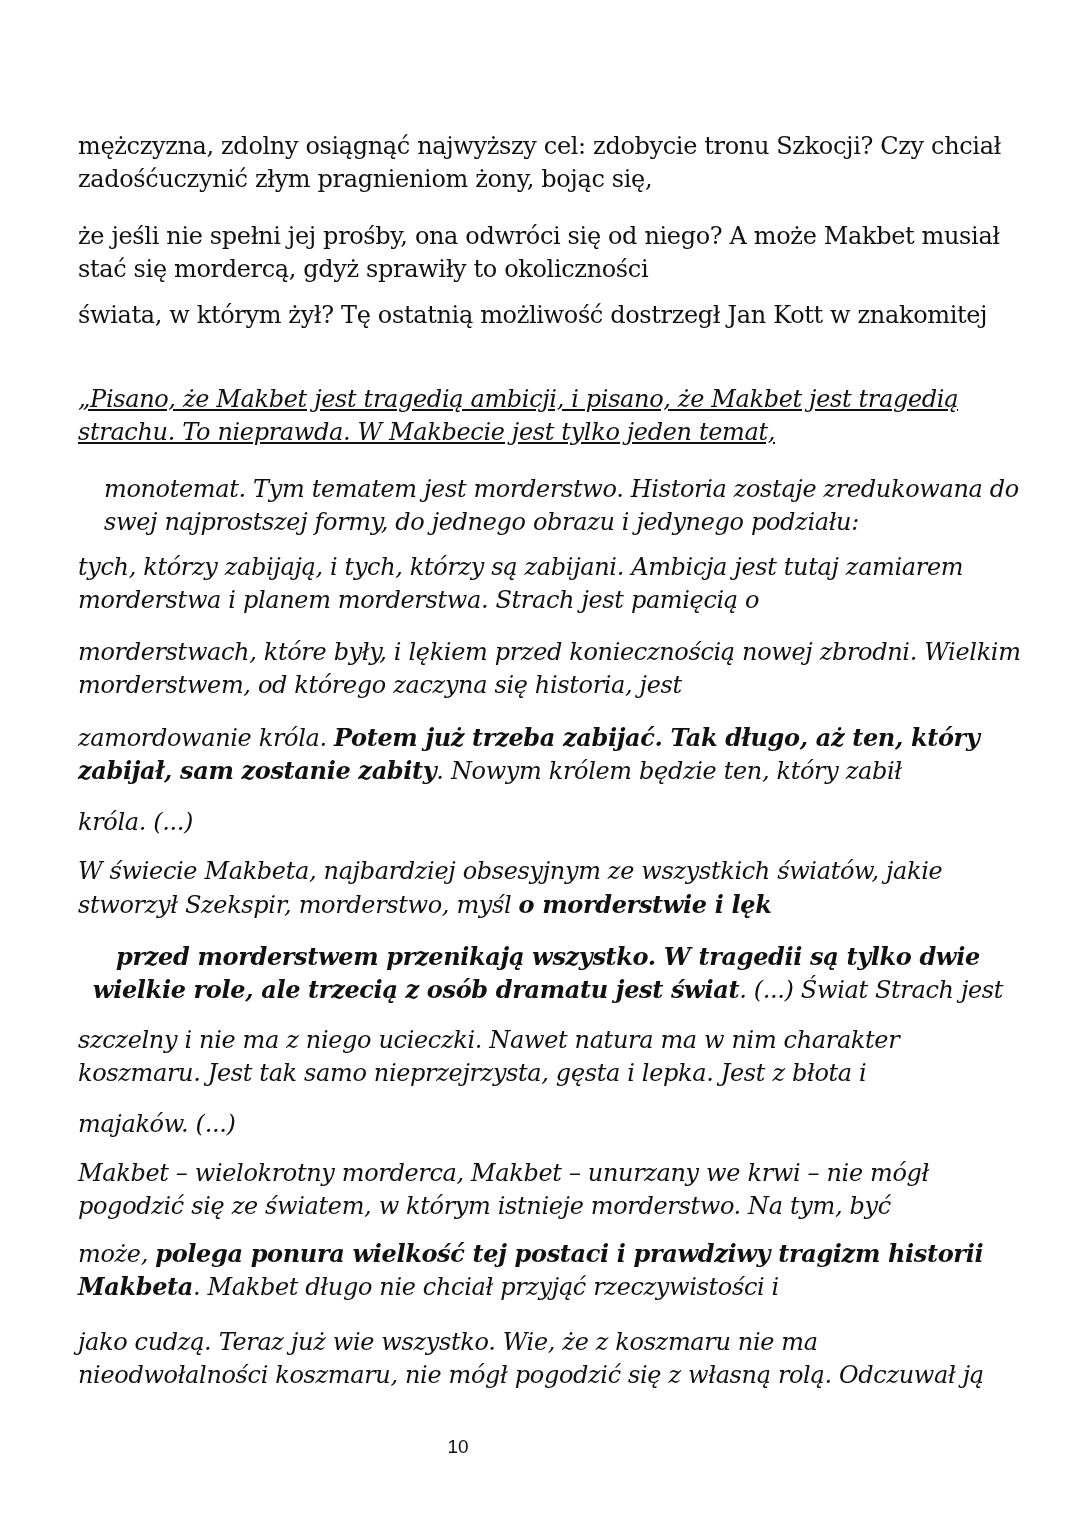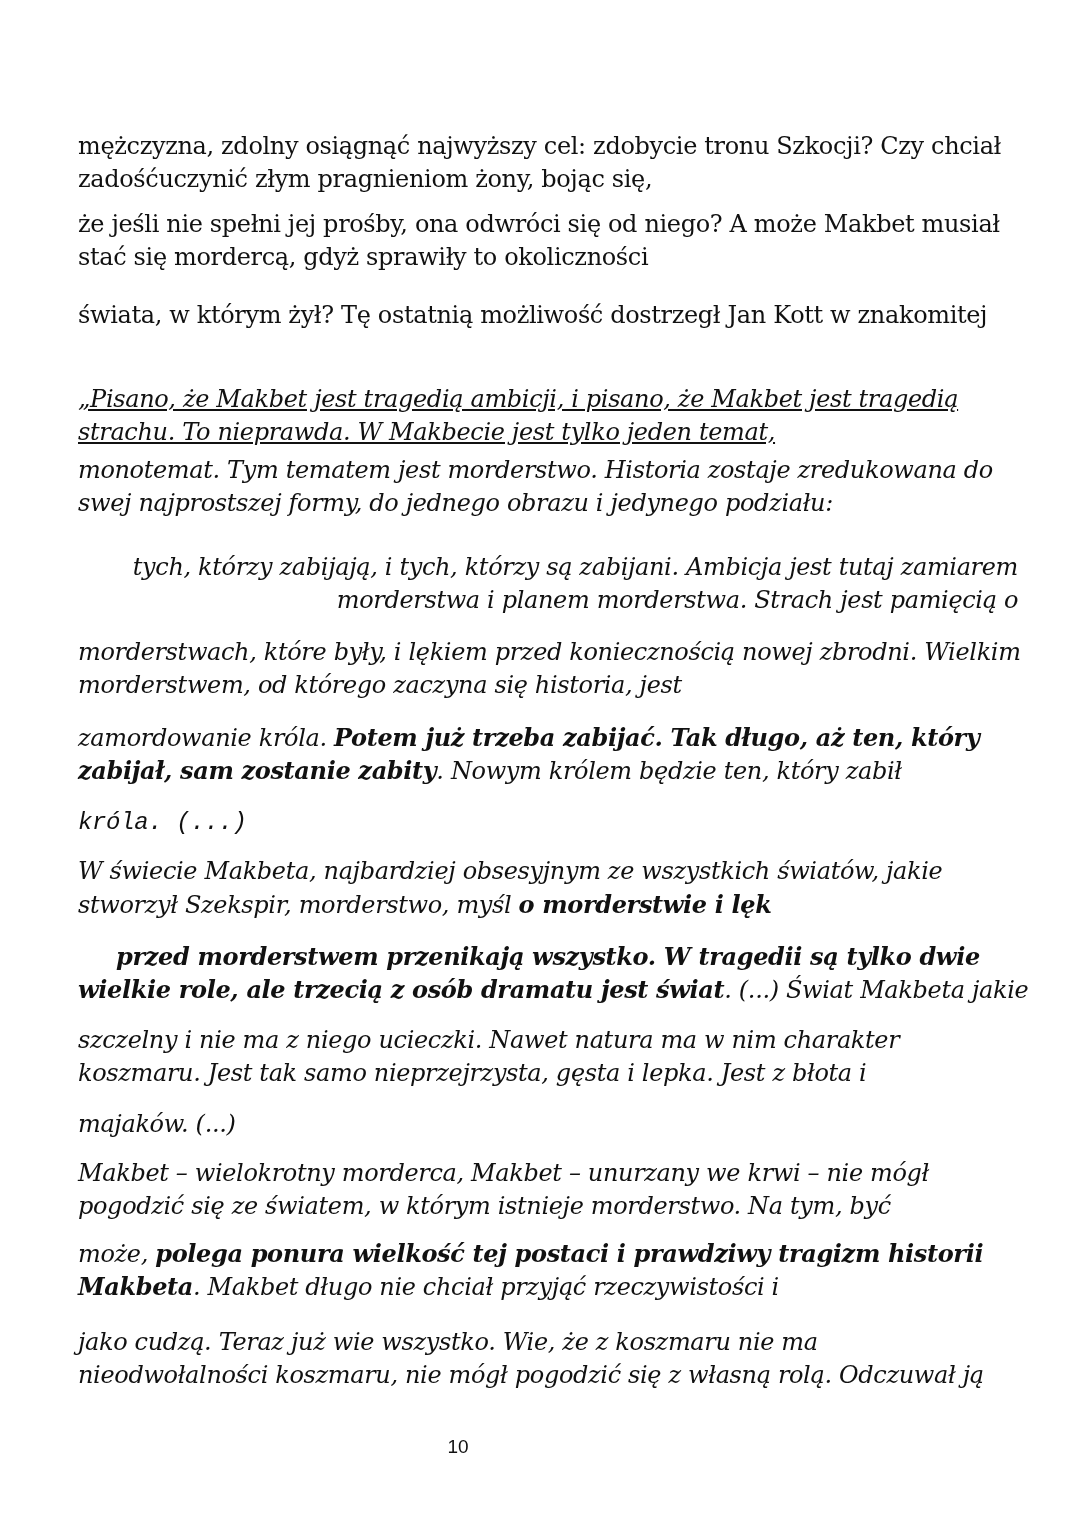--- a/index.html
+++ b/index.html
@@ -26,57 +26,57 @@
   </style>
 </head>
 <body>
 
 <div class="page">
   <div id="content">
       <div class="block" style="top: 130px;">
         <span class="ln"><span>mężczyzna, zdolny osiągnąć najwyższy cel: zdobycie tronu Szkocji? Czy chciał</span></span>
         <span class="ln"><span>zadośćuczynić złym pragnieniom żony, bojąc się,</span></span>
       </div>
-      <div class="block" style="top: 208px;">
+      <div class="block" style="top: 220px;">
         <span class="ln"><span>że jeśli nie spełni jej prośby, ona odwróci się od niego? A może Makbet musiał</span></span>
         <span class="ln"><span>stać się mordercą, gdyż sprawiły to okoliczności</span></span>
       </div>
       <div class="block" style="top: 299px;">
         <span class="ln"><span>świata, w którym żył? Tę ostatnią możliwość dostrzegł Jan Kott w znakomitej</span></span>
       </div>
       <div class="block" style="top: 383px; text-decoration: underline;">
         <span class="ln"><span class="it">„Pisano, że Makbet jest tragedią ambicji, i pisano, że Makbet jest tragedią</span></span>
         <span class="ln"><span class="it">strachu. To nieprawda. W Makbecie jest tylko jeden temat,</span></span>
       </div>
-      <div class="block" style="top: 454px;">
+      <div class="block" style="top: 473px; margin-left: 26px;">
         <span class="ln"><span class="it">monotemat. Tym tematem jest morderstwo. Historia zostaje zredukowana do</span></span>
         <span class="ln"><span class="it">swej najprostszej formy, do jednego obrazu i jedynego podziału:</span></span>
       </div>
-      <div class="block" style="top: 551px; text-align: right;">
+      <div class="block" style="top: 551px;">
         <span class="ln"><span class="it">tych, którzy zabijają, i tych, którzy są zabijani. Ambicja jest tutaj zamiarem</span></span>
         <span class="ln"><span class="it">morderstwa i planem morderstwa. Strach jest pamięcią o</span></span>
       </div>
       <div class="block" style="top: 636px;">
         <span class="ln"><span class="it">morderstwach, które były, i lękiem przed koniecznością nowej zbrodni. Wielkim</span></span>
         <span class="ln"><span class="it">morderstwem, od którego zaczyna się historia, jest</span></span>
       </div>
       <div class="block" style="top: 721px;">
         <span class="ln"><span class="it">zamordowanie króla. </span><span class="it b">Potem już trzeba zabijać. Tak długo, aż ten, który</span></span>
         <span class="ln"><span class="it b">zabijał, sam zostanie zabity</span><span class="it">. Nowym królem będzie ten, który zabił</span></span>
       </div>
-      <div class="block" style="top: 806px; font-family: Liberation Mono, monospace;">
+      <div class="block" style="top: 806px;">
         <span class="ln"><span class="it">króla. (...)</span></span>
       </div>
       <div class="block" style="top: 855px;">
         <span class="ln"><span class="it">W świecie Makbeta, najbardziej obsesyjnym ze wszystkich światów, jakie</span></span>
         <span class="ln"><span class="it">stworzył Szekspir, morderstwo, myśl </span><span class="it b">o morderstwie i lęk</span></span>
       </div>
       <div class="block" style="top: 940px; text-align: center;">
         <span class="ln"><span class="it b">przed morderstwem przenikają wszystko. W tragedii są tylko dwie</span></span>
-        <span class="ln"><span class="it b">wielkie role, ale trzecią z osób dramatu jest świat</span><span class="it">. (...) Świat Makbeta jakie</span></span>
+        <span class="ln"><span class="it b">wielkie role, ale trzecią z osób dramatu jest świat</span><span class="it">. (...) Świat Strach jest</span></span>
       </div>
       <div class="block" style="top: 1024px;">
         <span class="ln"><span class="it">szczelny i nie ma z niego ucieczki. Nawet natura ma w nim charakter</span></span>
         <span class="ln"><span class="it">koszmaru. Jest tak samo nieprzejrzysta, gęsta i lepka. Jest z błota i</span></span>
       </div>
       <div class="block" style="top: 1108px;">
         <span class="ln"><span class="it">majaków. (...)</span></span>
       </div>
       <div class="block" style="top: 1157px;">
         <span class="ln"><span class="it">Makbet – wielokrotny morderca, Makbet – unurzany we krwi – nie mógł</span></span>

